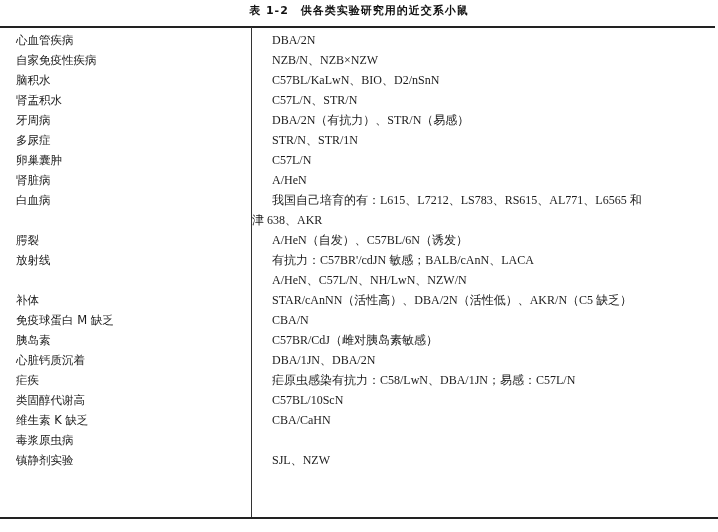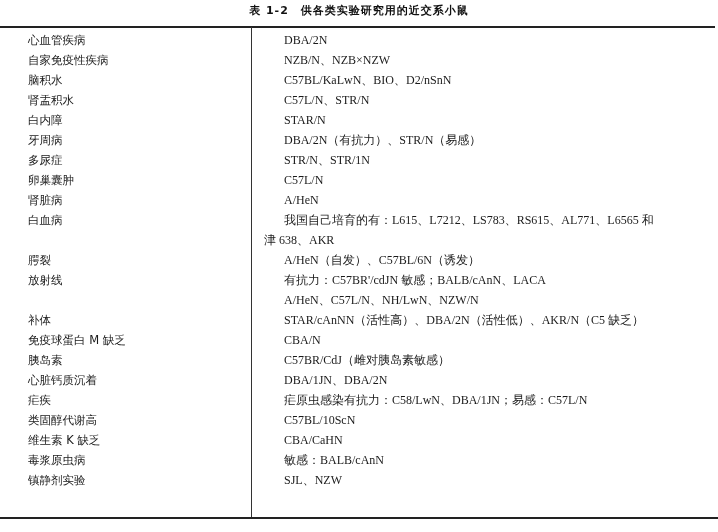--- a/index.html
+++ b/index.html
@@ -8,21 +8,21 @@
     font-family:"DejaVu Serif", "Liberation Serif", serif; color:#1a1a1a;
   }
   .title {
     position:absolute; left:0; width:718px; top:3px; text-align:center;
     font-family:"DejaVu Sans", sans-serif; font-weight:bold; font-size:11px; letter-spacing:1px;
     color:#111;
   }
   .rule-top { position:absolute; left:0; top:26px; width:715px; height:2px; background:#222; }
   .rule-bottom { position:absolute; left:0; top:517px; width:718px; height:2px; background:#222; }
   .vdiv { position:absolute; left:251px; top:27px; width:1px; height:491px; background:#333; }
-  .rows { position:absolute; left:0; top:30px; width:662px;padding-left:12px; }
+  .rows { position:absolute; left:0; top:30px; width:662px; }
   .row { position:relative; width:718px; }
   .col1 {
     position:absolute; left:16px; width:230px; font-size:11.5px; line-height:20px; white-space:nowrap;
     font-family:"DejaVu Sans", sans-serif;
   }
   .col2 {
     position:absolute; left:272px; width:436px; font-size:12px; line-height:20px;
     font-family:"Liberation Serif", serif;
   }
   .col2 .cont { display:block; margin-left:-20px; }
@@ -43,24 +43,20 @@
       <span class="col1">自家免疫性疾病</span>
       <span class="col2">NZB/N、NZB×NZW</span>
     </div>
   <div class="row" style="height:20px">
       <span class="col1">脑积水</span>
       <span class="col2">C57BL/KaLwN、BIO、D2/nSnN</span>
     </div>
   <div class="row" style="height:20px">
       <span class="col1">肾盂积水</span>
       <span class="col2">C57L/N、STR/N</span>
-    </div>
-  <div class="row" style="height:20px">
-      <span class="col1">白内障</span>
-      <span class="col2">STAR/N</span>
     </div>
   <div class="row" style="height:20px">
       <span class="col1">牙周病</span>
       <span class="col2">DBA/2N（有抗力）、STR/N（易感）</span>
     </div>
   <div class="row" style="height:20px">
       <span class="col1">多尿症</span>
       <span class="col2">STR/N、STR/1N</span>
     </div>
   <div class="row" style="height:20px">
@@ -112,21 +108,20 @@
   <div class="row" style="height:20px">
       <span class="col1">类固醇代谢高</span>
       <span class="col2">C57BL/10ScN</span>
     </div>
   <div class="row" style="height:20px">
       <span class="col1">维生素 K 缺乏</span>
       <span class="col2">CBA/CaHN</span>
     </div>
   <div class="row" style="height:20px">
       <span class="col1">毒浆原虫病</span>
-      <span class="col2">敏感：BALB/cAnN</span>
     </div>
   <div class="row" style="height:20px">
       <span class="col1">镇静剂实验</span>
       <span class="col2">SJL、NZW</span>
     </div>
 </div>
 
 <div class="rule-bottom"></div>
 
 </body></html>

